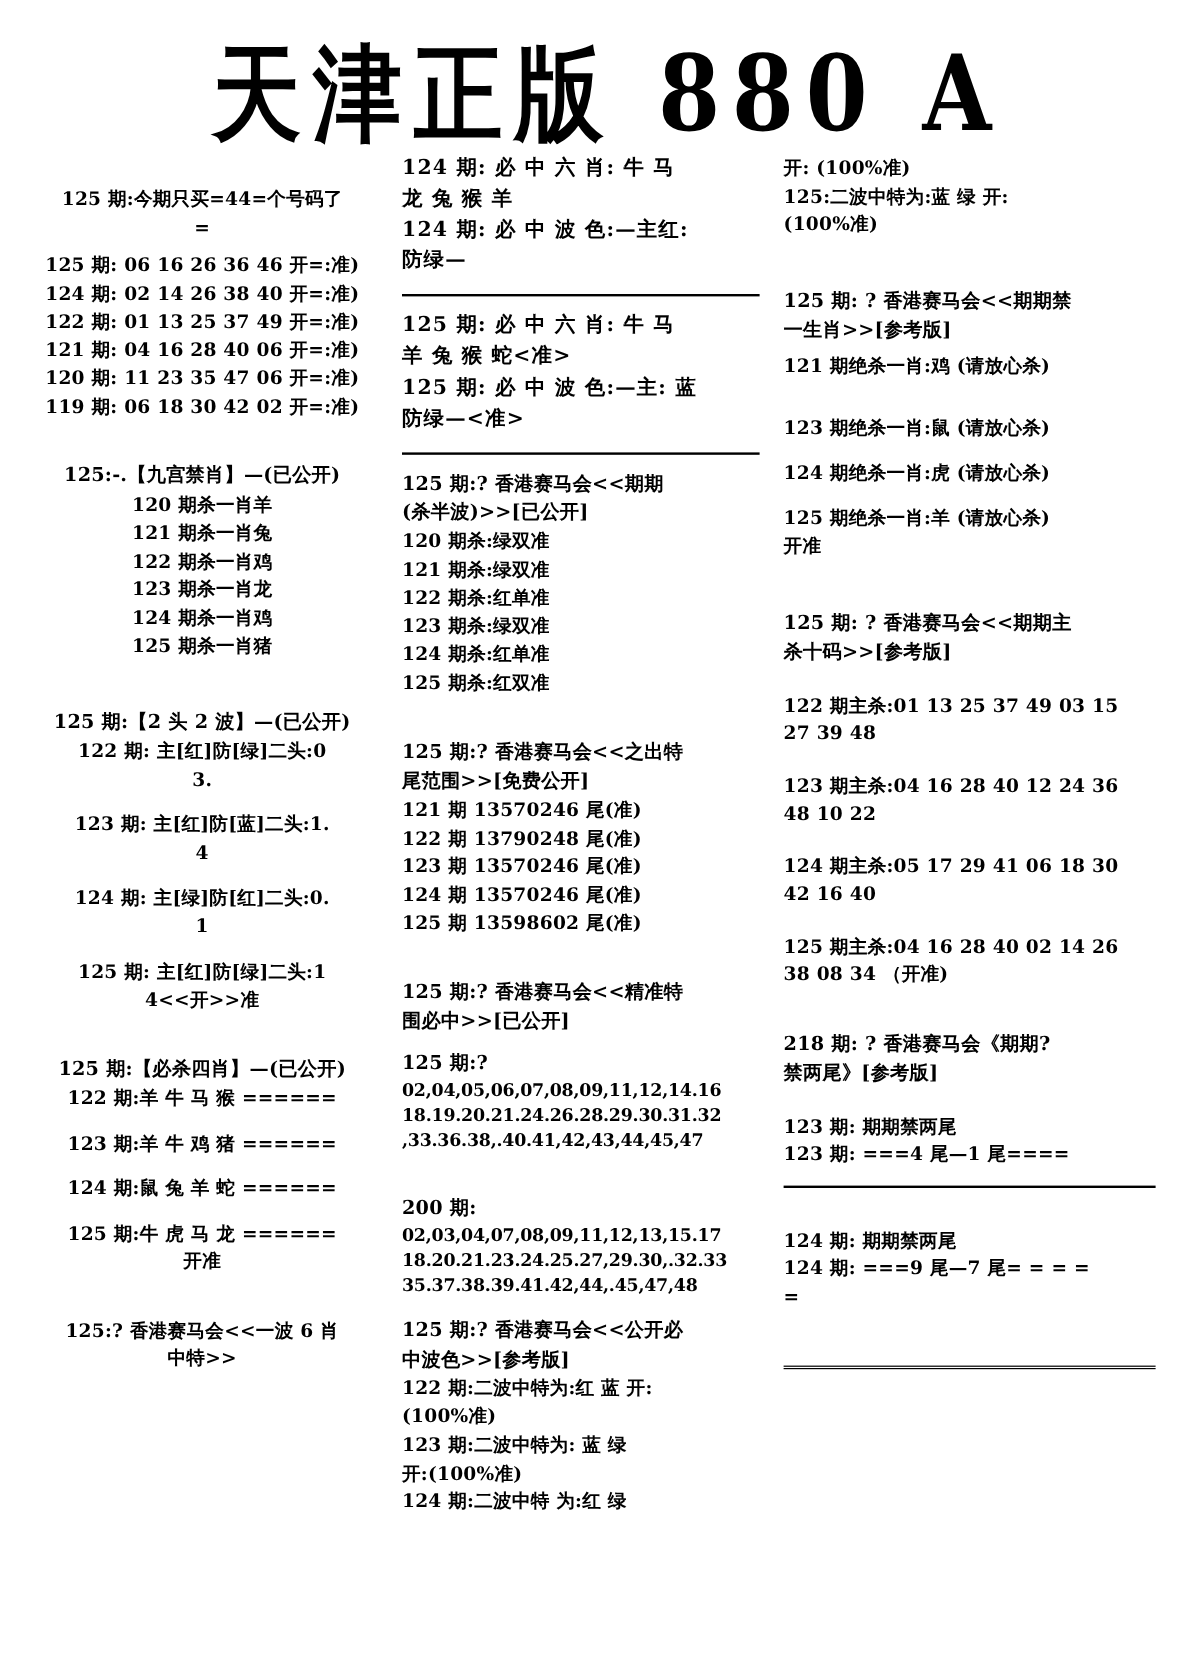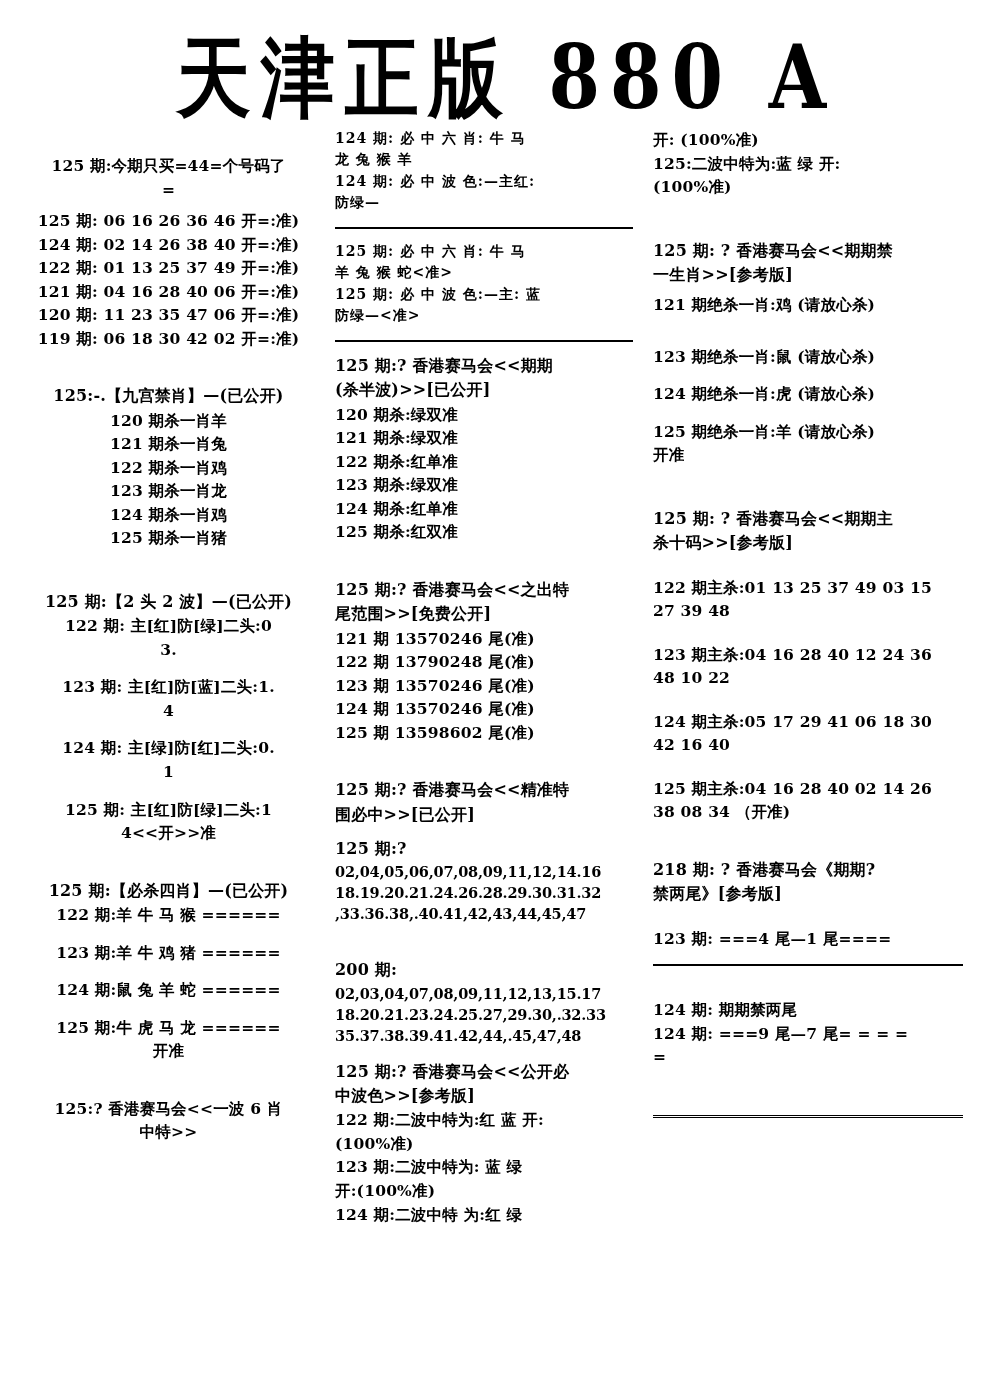--- a/index.html
+++ b/index.html
@@ -62,21 +62,21 @@
     color: #000;
     font-weight: bold;
     font-family: "DejaVu Serif", "Liberation Serif", serif;
     letter-spacing: 0.2px;
     word-break: break-all;
   }
   .ln.head {
     font-size: 16px;
   }
   .ln.big {
-    font-size: 14px;
+    font-size: 17px;
     letter-spacing: 1px;
   }
   .ln.nums {
     font-size: 14.5px;
     line-height: 1.45;
     letter-spacing: -0.2px;
   }
   .spacer-6 { height: 6px; }
   .spacer-10 { height: 10px; }
   .spacer-14 { height: 14px; }
@@ -294,20 +294,21 @@
         <div class="ln">125 期主杀:04 16 28 40 02 14 26</div>
         <div class="ln">38 08 34 （开准)</div>
       </div>
 
       <div class="spacer-20"></div>
 
       <div class="block">
         <div class="ln head">218 期: ? 香港赛马会《期期?</div>
         <div class="ln head">禁两尾》[参考版]</div>
         <div class="spacer-20"></div>
+        <div class="ln">123 期:  期期禁两尾</div>
         <div class="ln">123 期: ===4 尾—1 尾====</div>
       </div>
 
       <hr class="rule">
 
       <div class="spacer-20"></div>
 
       <div class="block">
         <div class="ln">124 期:  期期禁两尾</div>
         <div class="ln">124 期: ===9 尾—7 尾= = = =</div>

